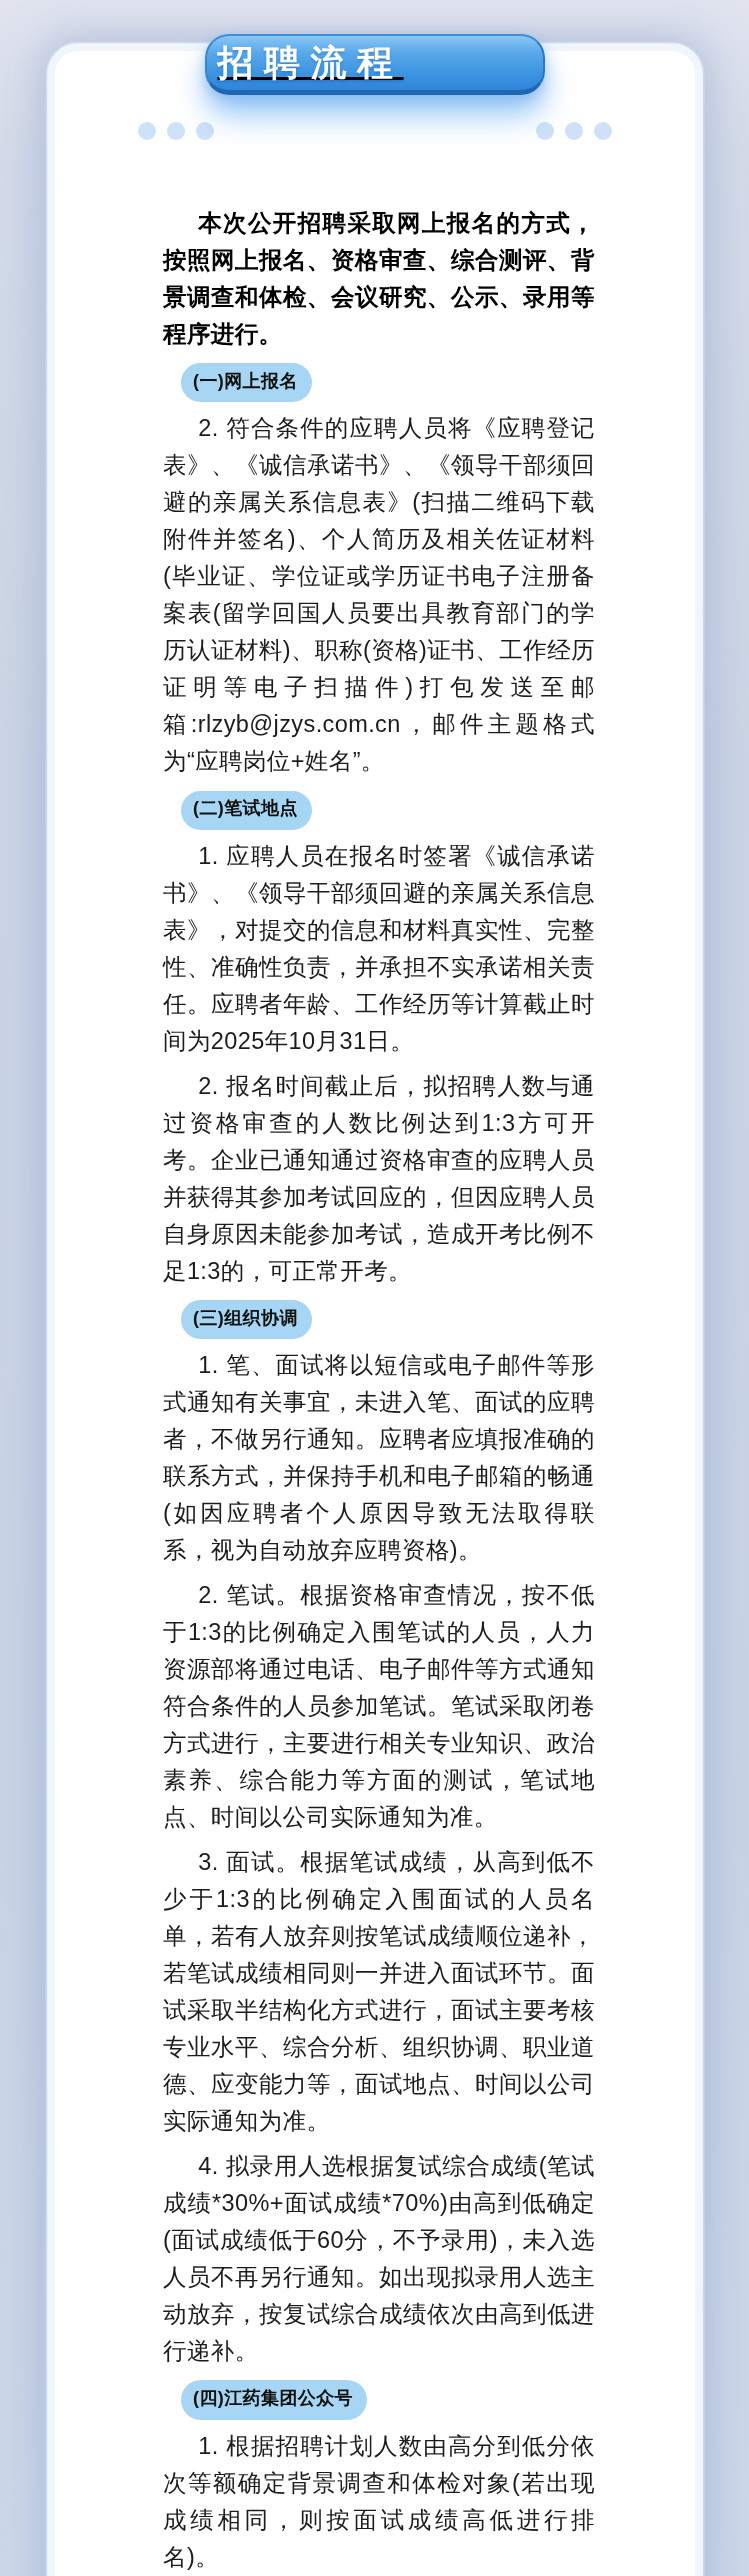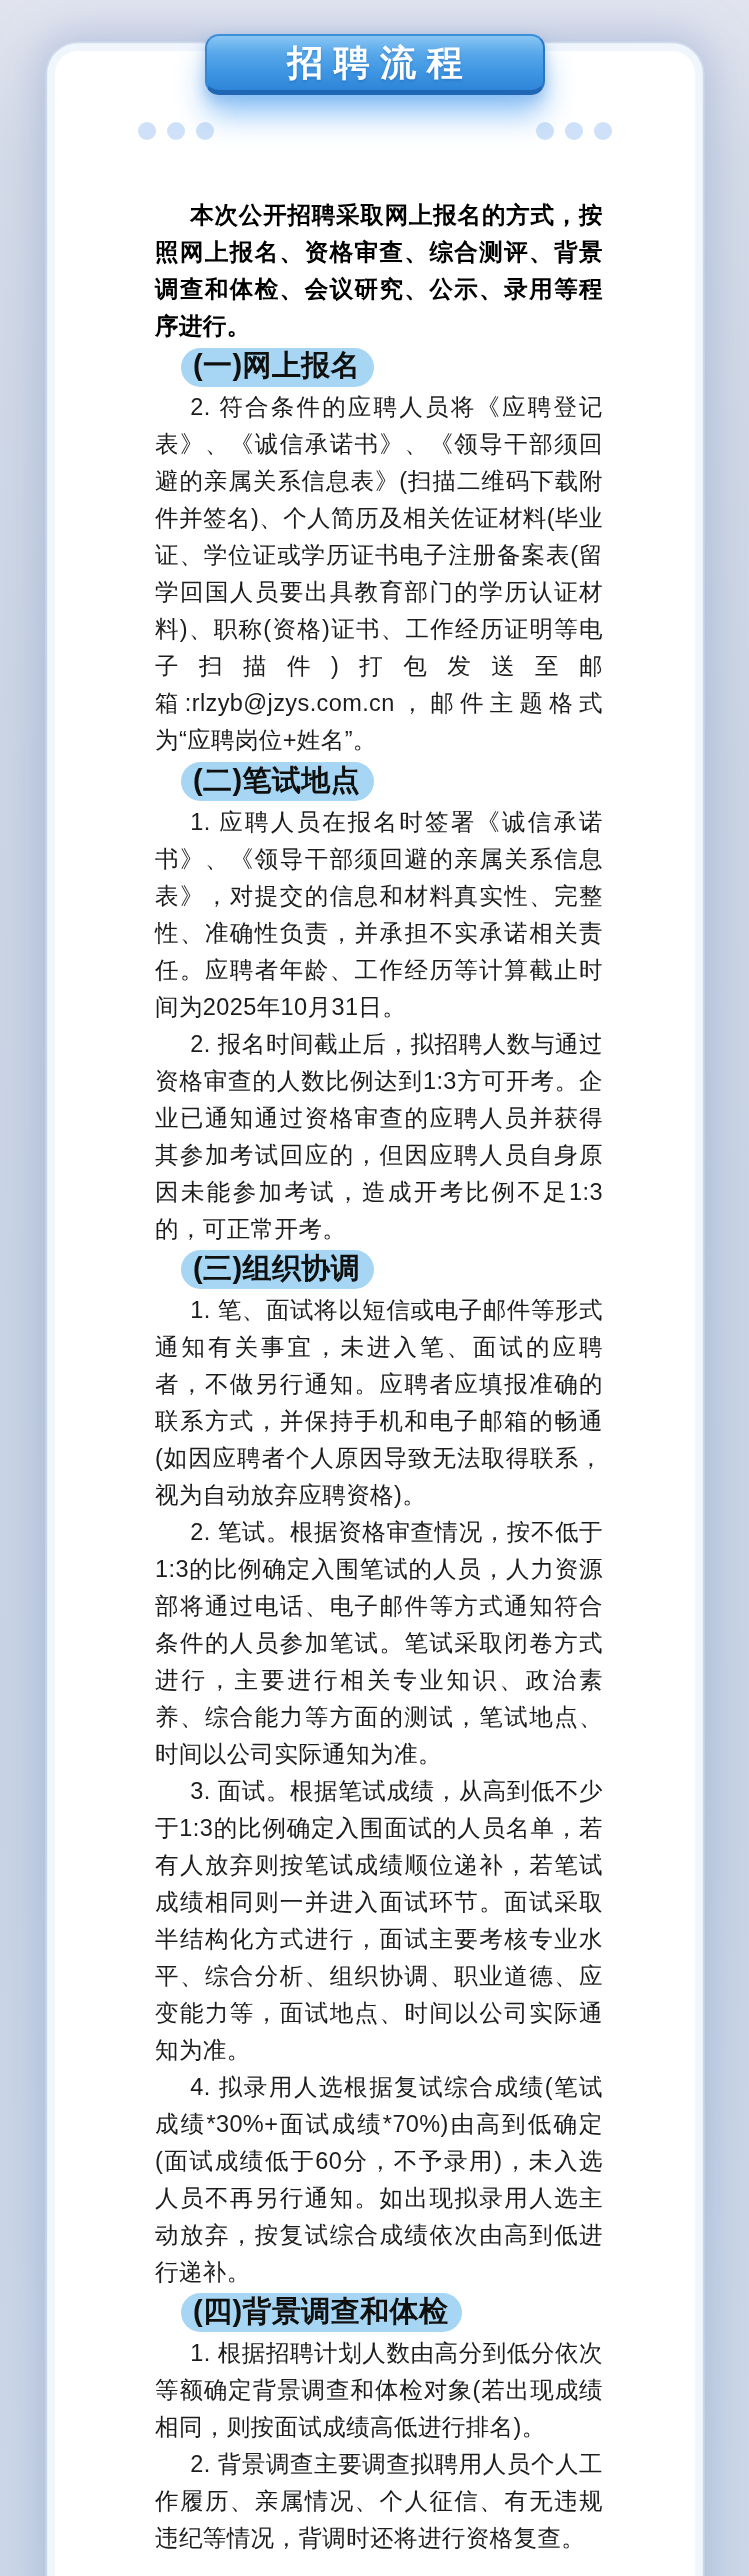--- a/index.html
+++ b/index.html
@@ -23,54 +23,55 @@
   }
   .dots.left{left:83px;}
   .dots.right{right:83px;}
   .dot{
     width:18.3px;height:18.3px;border-radius:50%;
     background:#cee1f8;
   }
   .banner{
     position:absolute;top:34px;left:50%;transform:translateX(-50%);
     width:336px;height:54px;
-    display:flex;align-items:center;justify-content:center;
+    display:flex;align-items:center;
     background:linear-gradient(180deg,#8ac6f4 0%,#58a8ea 32%,#3d95e2 68%,#2f85d8 100%);
     border-top:2.6px solid #3d8fd9;
     border-left:2.6px solid #3586d3;
     border-right:2.6px solid #2a76c6;
     border-bottom:5.2px solid #1f67b5;
-    border-radius:14px;
+    border-radius:24px;
     box-shadow:0 21px 31px -1.7px rgba(126,186,246,.85), 0 5.2px 12.2px rgba(60,120,200,.35);
     z-index:3;
+    text-decoration:underline;
   }
   .banner-title{
     color:#ffffff;font-size:36px;font-weight:800;
     letter-spacing:10.5px;padding-left:10.5px;
     text-shadow:0 1.7px 2.6px rgba(30,90,170,.35);
     white-space:nowrap;
   }
   .content{
     position:absolute;left:100px;right:92px;top:146px;
     font-size:23.5px;line-height:37px;color:#1c1c1e;
     letter-spacing:0.4px;
   }
   .content p{
-    margin:0;text-indent:1.5em;text-align:justify;
+    margin:8px;text-indent:1.5em;text-align:justify;
     text-justify:inter-ideograph;
   }
   p.intro{font-weight:700;color:#000;}
   .pill-line{margin:2.6px 0 2.6px 1.1em;}
   .pill{
     display:inline-block;
     background:#a7d6f5;
     border-radius:23px;
     padding:1.7px 14px 4.4px 12.2px;
     font-weight:800;color:#10100f;
-    font-size:29px;line-height:33px;
+    font-size:18px;line-height:33px;
   }
 </style>
 </head>
 <body>
 
 <div class="card">
   <div class="dots left">
     <span class="dot"></span>
     <span class="dot"></span>
     <span class="dot"></span>
@@ -97,21 +98,21 @@
 
     <div class="pill-line">
       <span class="pill">(三)组织协调</span>
     </div>
     <p>1. 笔、面试将以短信或电子邮件等形式通知有关事宜，未进入笔、面试的应聘者，不做另行通知。应聘者应填报准确的联系方式，并保持手机和电子邮箱的畅通(如因应聘者个人原因导致无法取得联系，视为自动放弃应聘资格)。</p>
     <p>2. 笔试。根据资格审查情况，按不低于1:3的比例确定入围笔试的人员，人力资源部将通过电话、电子邮件等方式通知符合条件的人员参加笔试。笔试采取闭卷方式进行，主要进行相关专业知识、政治素养、综合能力等方面的测试，笔试地点、时间以公司实际通知为准。</p>
     <p>3. 面试。根据笔试成绩，从高到低不少于1:3的比例确定入围面试的人员名单，若有人放弃则按笔试成绩顺位递补，若笔试成绩相同则一并进入面试环节。面试采取半结构化方式进行，面试主要考核专业水平、综合分析、组织协调、职业道德、应变能力等，面试地点、时间以公司实际通知为准。</p>
     <p>4. 拟录用人选根据复试综合成绩(笔试成绩*30%+面试成绩*70%)由高到低确定(面试成绩低于60分，不予录用)，未入选人员不再另行通知。如出现拟录用人选主动放弃，按复试综合成绩依次由高到低进行递补。</p>
 
     <div class="pill-line">
-      <span class="pill">(四)背景调查和体检</span>
+      <span class="pill">(四)江药集团公众号</span>
     </div>
     <p>1. 根据招聘计划人数由高分到低分依次等额确定背景调查和体检对象(若出现成绩相同，则按面试成绩高低进行排名)。</p>
     <p>2. 背景调查主要调查拟聘用人员个人工作履历、亲属情况、个人征信、有无违规违纪等情况，背调时还将进行资格复查。</p>
 
   </div>
 </div>
 
 <div class="banner">
   <span class="banner-title">招聘流程</span>
 </div>

